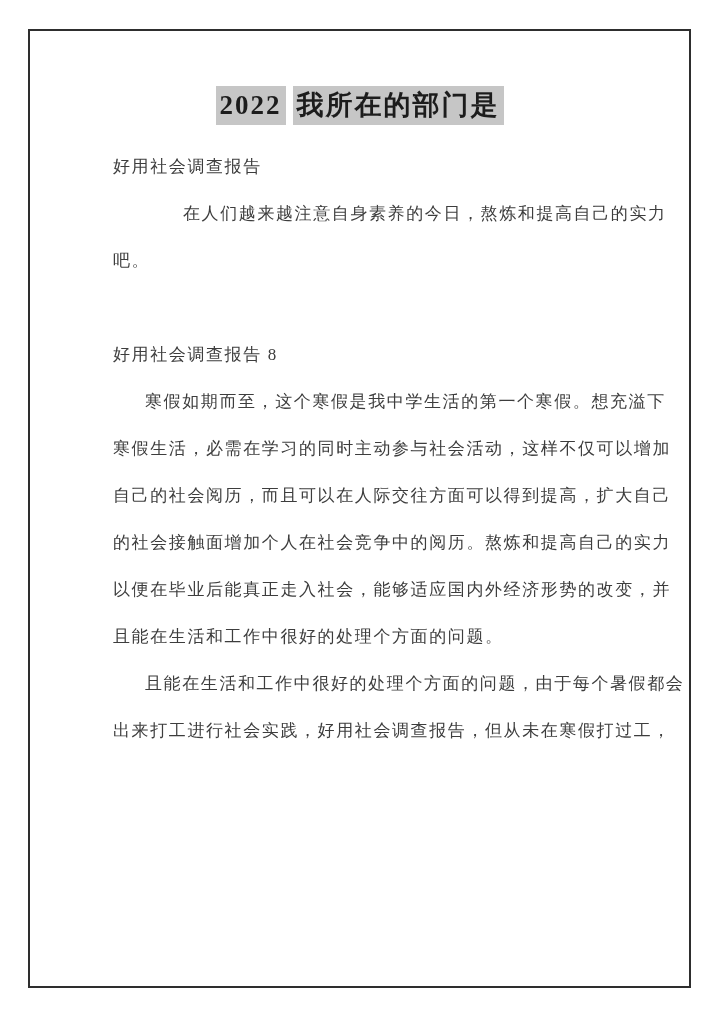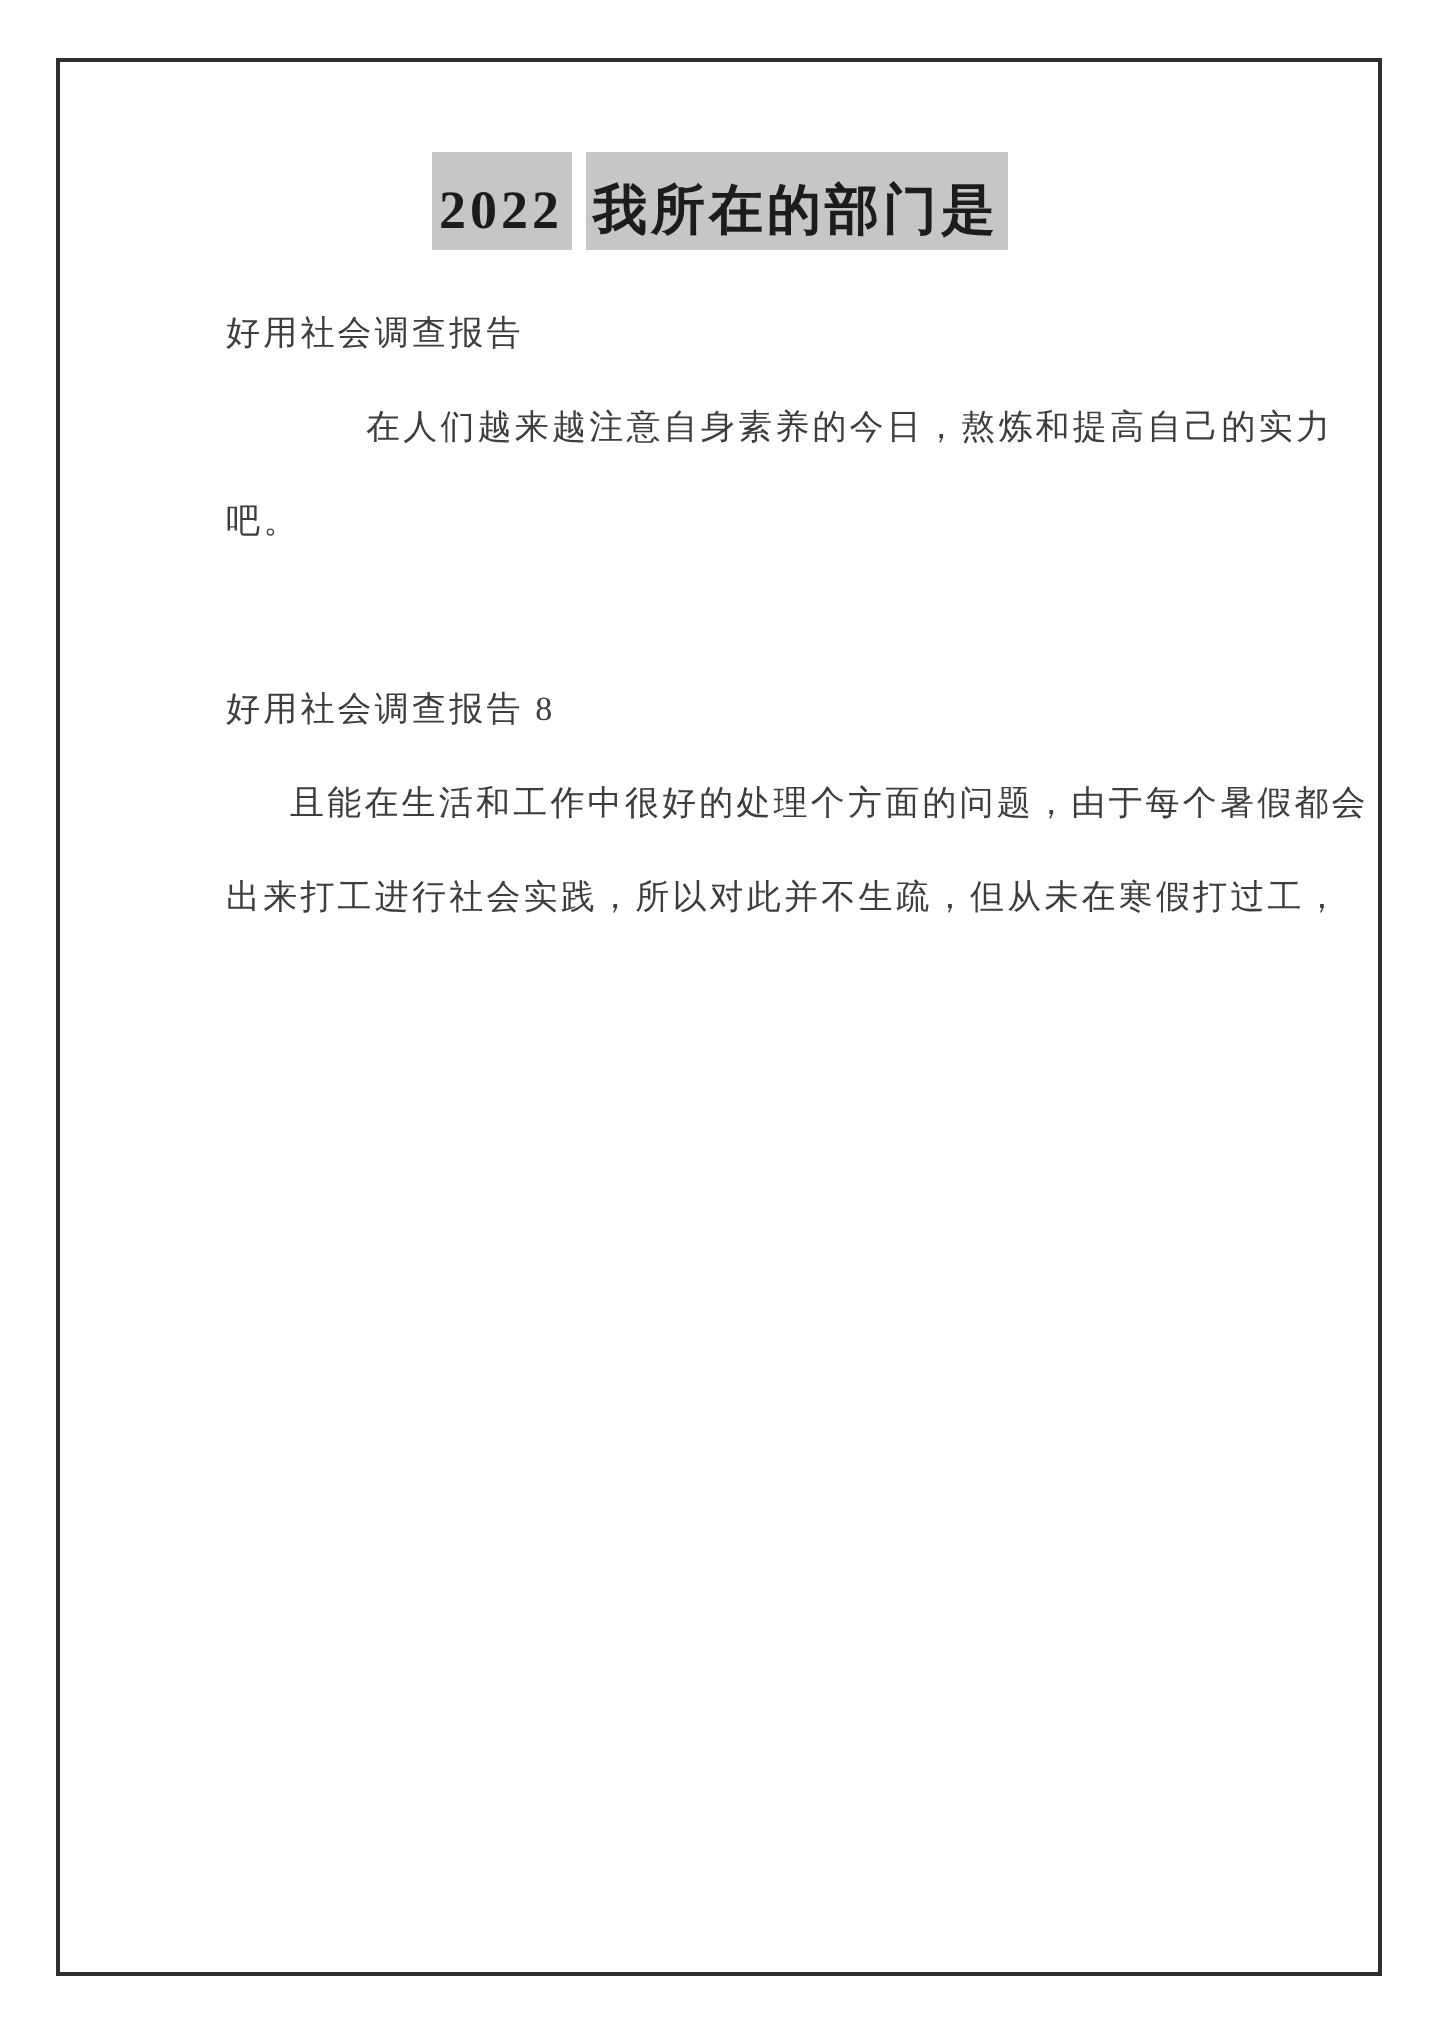--- a/index.html
+++ b/index.html
@@ -26,21 +26,21 @@
     text-align: center;
     font-size: 27px;
     font-weight: bold;
     letter-spacing: 2px;
     color: #1c1c1c;
     line-height: 39px;
     white-space: nowrap;
   }
   .title .hl {
     background: #c6c6c6;
-    padding: 14px 4px 5px 4px;
+    padding: 4px 4px 5px 4px;
   }
   .title .hl-year { margin-right: 7px; }
   .body-text {
     margin-top: 18px;
     padding: 0 56px 0 58px;
     color: #3d3d3d;
     margin-left: 25px;
   }
   .line {
     height: 47px;
@@ -72,21 +72,29 @@
         <div class="line indent-lg">在人们越来越注意自身素养的今日，熬炼和提高自己的实力</div>
         <div class="line">吧。</div>
       </div>
 
       <div class="spacer-line"></div>
 
       <div class="para">
         <div class="line">好用社会调查报告 8</div>
       </div>
 
+      <div class="para">
+        <div class="line indent-sm">寒假如期而至，这个寒假是我中学生活的第一个寒假。想充溢下</div>
+        <div class="line">寒假生活，必需在学习的同时主动参与社会活动，这样不仅可以增加</div>
+        <div class="line">自己的社会阅历，而且可以在人际交往方面可以得到提高，扩大自己</div>
+        <div class="line">的社会接触面增加个人在社会竞争中的阅历。熬炼和提高自己的实力</div>
+        <div class="line">以便在毕业后能真正走入社会，能够适应国内外经济形势的改变，并</div>
+        <div class="line">且能在生活和工作中很好的处理个方面的问题。</div>
+      </div>
 
       <div class="para">
         <div class="line indent-sm">且能在生活和工作中很好的处理个方面的问题，由于每个暑假都会</div>
-        <div class="line">出来打工进行社会实践，所以对此并不生疏，但从未在寒假打过工，</div>
+        <div class="line">出来打工进行社会实践，好用社会调查报告，但从未在寒假打过工，</div>
       </div>
 
     </div>
   </div>
 </div>
 
 </body></html>

